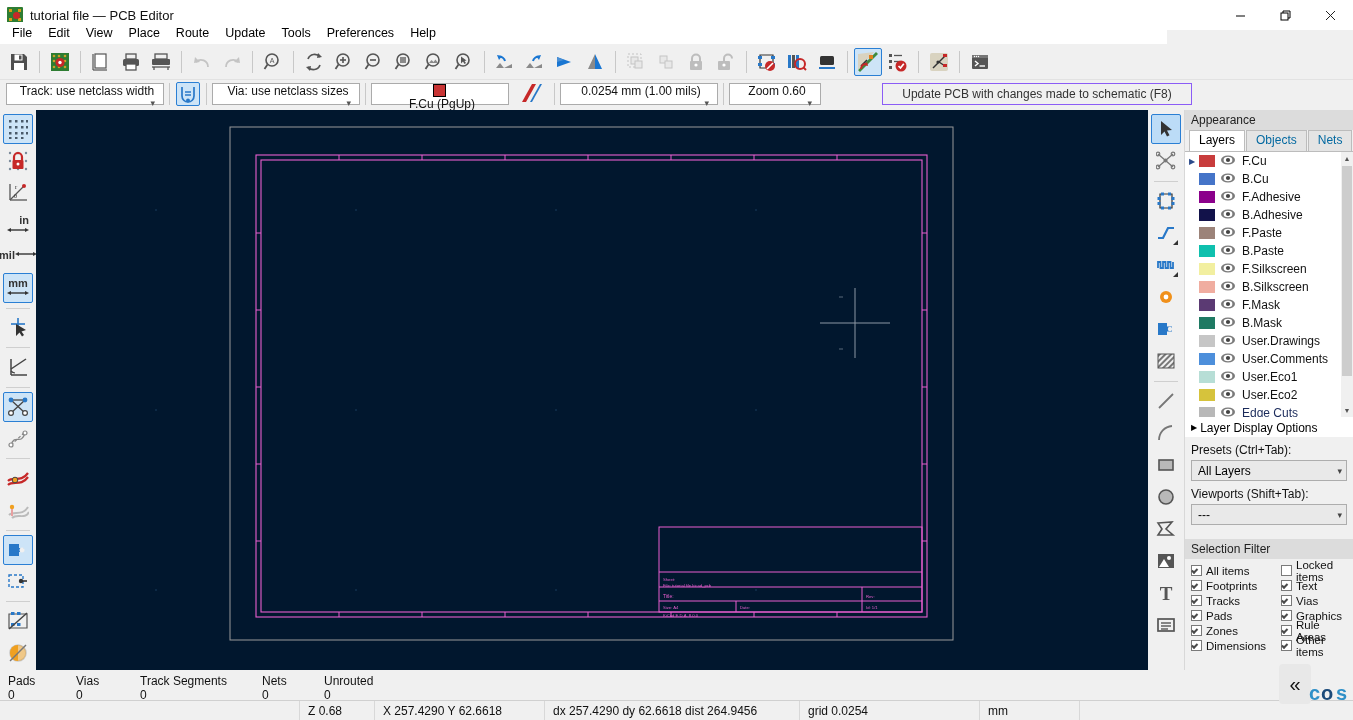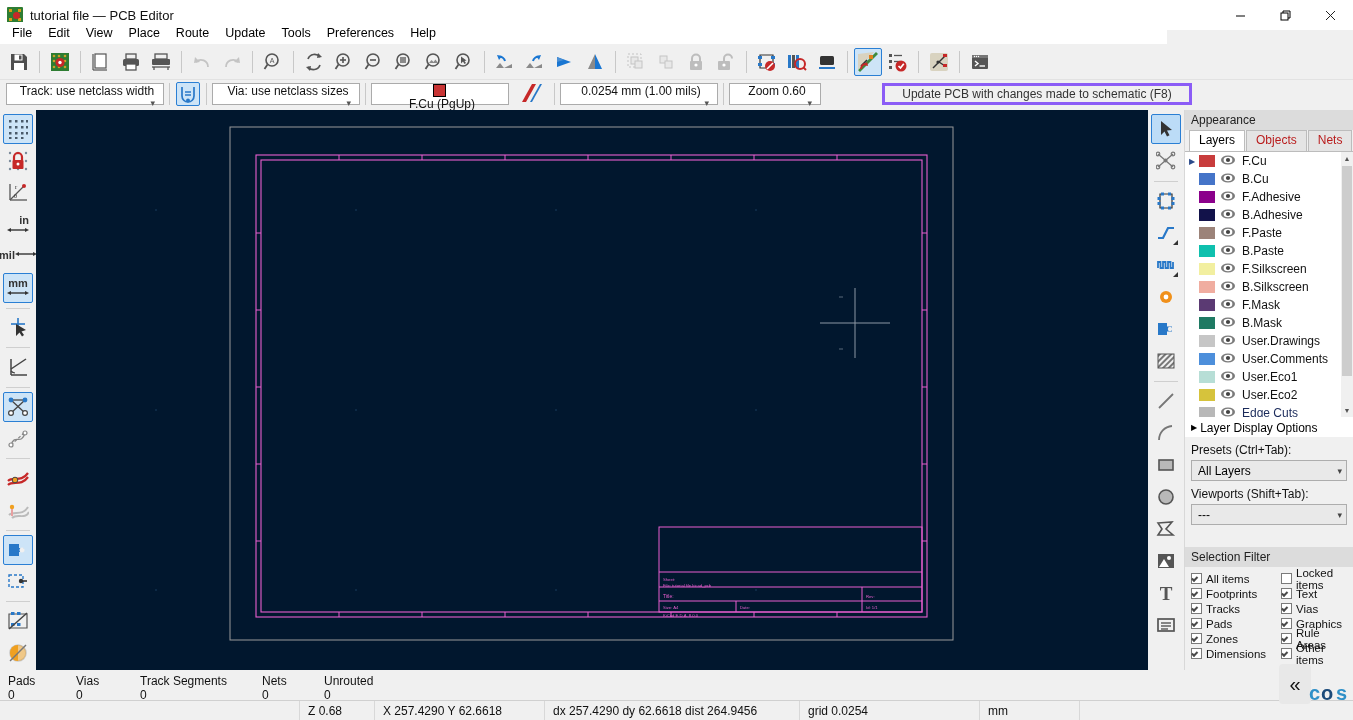--- a/index.html
+++ b/index.html
@@ -63,21 +63,21 @@
     display: flex; align-items: center; padding: 0 2px 0 6px;
     font-size: 12px; color: #111; cursor: default; position: relative; flex-direction: column;
   }
   .combo .chev { margin-left: auto; padding: 0 6px; font-size: 9px; color: #555; }
   .swatch { width: 13px; height: 13px; border: 1px solid #000; margin-right: 6px; flex: none; }
   .flatbtn {
     height: 22px; display:flex; align-items:center; justify-content:center;
     border: 1px solid transparent; border-radius: 2px; padding: 0 6px;
   }
   .updbtn {
-    height: 22px; border: 3px solid #8b5cf6; background: #f0f0f0;
+    height: 22px; border: 1px solid #8b5cf6; background: #f0f0f0;
     display: flex; align-items: center; padding: 0 8px; font-size: 12px; color:#333;
   }
 
   
   .lefttb {
     position: absolute; top: 110px; left: 0; width: 36px; height: 560px;
     background: #f0f0f0; display: flex; flex-direction: column; align-items: center;
     padding-top: 4px;
   }
   .lbtn {
@@ -118,21 +118,21 @@
     background: #f0f0f0; border-left: 1px solid #d8d8d8;
     display:flex; flex-direction: column;
   }
   .panel-head {
     height: 20px; background: #dcdcdc; display:flex; align-items:center;
     padding-left: 6px; font-size: 12px; color:#222;
   }
   .tabrow { display:flex; height: 22px; background:#f0f0f0; padding-left:4px; border-bottom:1px solid #bcbcbc; }
   .tab {
     padding: 2px 9px; font-size: 12px; background:#e4e4e4; border:1px solid #bcbcbc;
-    border-bottom:none; margin-right:1px; cursor: default; color:#b91c1c;
+    border-bottom:none; margin-right:1px; cursor: default; color:#0369a1;
   }
   .tab.sel { background:#ffffff; color:#000; position: relative; top:0; }
   .layerlist {
     background: #ffffff; flex: none; height: 265px; overflow: hidden; position: relative;
   }
   .layerrow {
     height: 18px; display:flex; align-items:center; padding-left: 4px; font-size: 12px; color:#111;
   }
   .layerrow.sel { background: #ffffff; }
   .expander { width: 10px; font-size: 8px; color:#2a4a8a; }
@@ -149,21 +149,21 @@
   }
   .pv-block { padding: 6px 6px 4px 6px; background:#f0f0f0; }
   .pv-lbl { font-size: 12px; color:#111; margin-bottom: 3px; }
   .pv-combo {
     height: 21px; background: #e9e9e9; border:1px solid #adadad;
     display:flex; align-items:center; padding: 0 4px 0 6px; font-size:12px; margin-bottom:6px;
   }
   .pv-combo .chev { margin-left:auto; font-size:9px; color:#444; }
   .selfilter-head {
     height: 20px; background: #dcdcdc; display:flex; align-items:center;
-    padding-left: 6px; font-size: 12px; color:#222; margin-top: 12px;
+    padding-left: 6px; font-size: 12px; color:#222; margin-top: 4px;
   }
   .filtergrid {
     display:grid; grid-template-columns: 90px 1fr; background:#f0f0f0;
     padding: 4px 16px 0 6px; row-gap: 0px;
   }
   .fitem { display:flex; align-items:center; height: 15px; font-size: 11.5px; color:#111; }
   .cb {
     width: 11px; height: 11px; border: 1px solid #7a7a7a; background: #fff;
     margin-right: 4px; flex:none; position: relative;
   }

